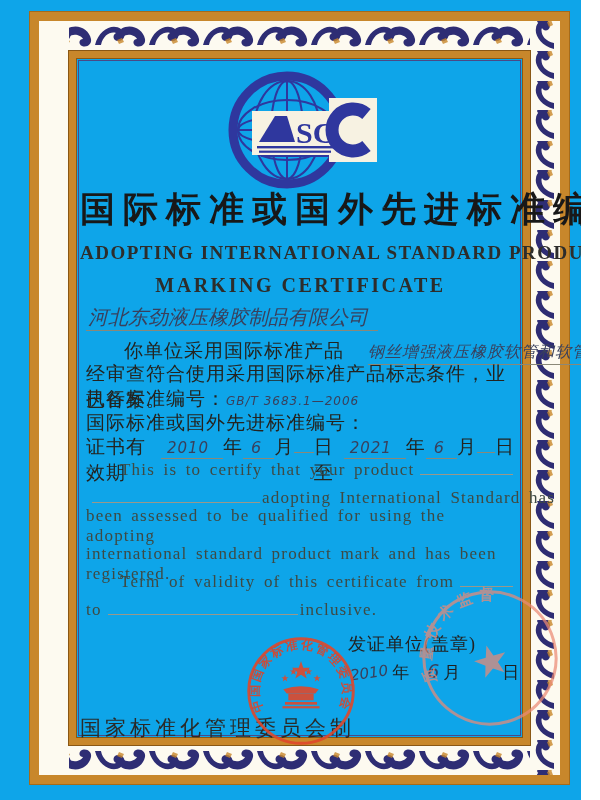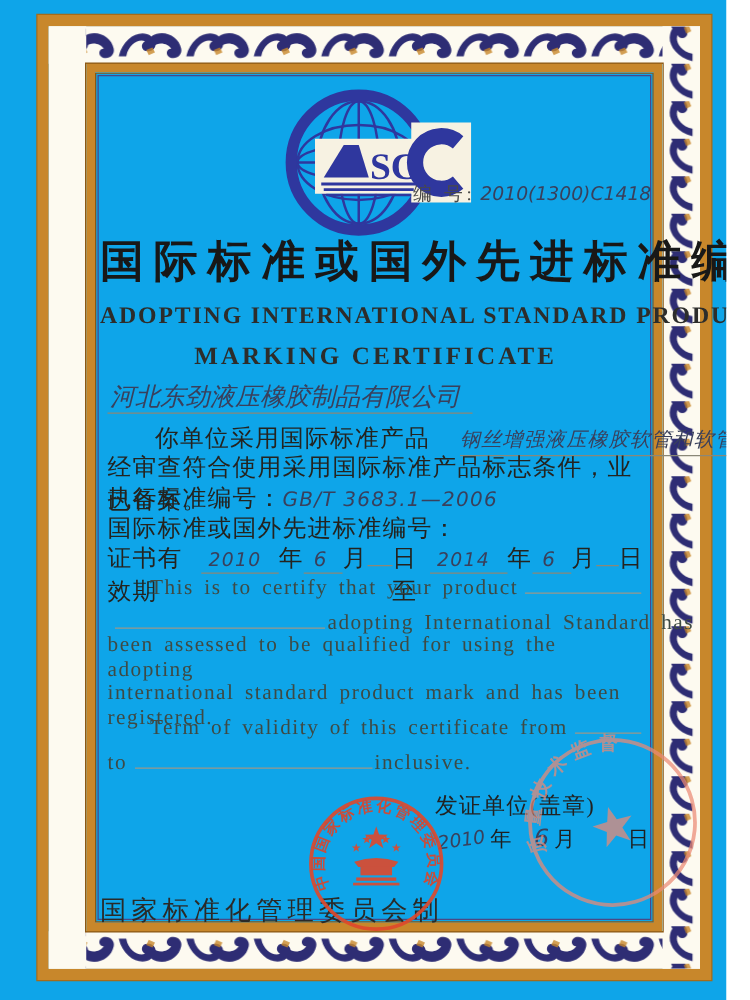--- a/index.html
+++ b/index.html
@@ -114,58 +114,54 @@
         <rect x="27" y="47" width="84" height="44" fill="#f7f2e2"></rect>
         <path d="M34 78 L50 52 L62 52 L70 78 Z" fill="#2f379e"></path>
         <text x="71" y="79" font-size="30" font-weight="bold" font-family="Liberation Serif, serif" fill="#2f379e">SC</text>
         <rect x="32" y="82" width="76" height="2.4" fill="#2f379e"></rect>
         <rect x="34" y="86.6" width="72" height="2.2" fill="#2f379e"></rect>
         <rect x="36" y="91" width="68" height="2" fill="#2f379e"></rect>
         <path d="M141.5 49.9 A21 21 0 1 0 141.5 82.1" stroke="#2f379e" stroke-width="13" fill="none"></path>
       </svg>
     </div>
 
-    <div class="num row">
-      <span class="lbl">编 号:</span>
-      <span class="hw" style="font-size:15px;margin-left:4px;">2010(1300)C1418</span>
-    </div>
 
     <div class="title-cn">国际标准或国外先进标准编号</div>
     <div class="title-en1">ADOPTING  INTERNATIONAL  STANDARD PRODUCT</div>
     <div class="title-en2">MARKING  CERTIFICATE</div>
 
     <div class="ln" style="top:246px;">
       <span class="hw uline" style="font-size:20px;padding:0 10px 1px 2px;">河北东劲液压橡胶制品有限公司</span>
     </div>
 
     <div class="ln cn row" style="top:280px;gap:24px;">
       <span style="padding-left:38px;white-space:nowrap;">你单位采用国际标准产品</span>
       <span class="hw uline" style="font-size:16px;flex:1;white-space:nowrap;padding-bottom:1px;">钢丝增强液压橡胶软管和软管组合件</span>
     </div>
 
     <div class="ln cn" style="top:303px;">经审查符合使用采用国际标准产品标志条件，业已备案。</div>
 
     <div class="ln cn row" style="top:328px;">
       <span>执行标准编号：</span>
-      <span class="hw" style="font-size:16px;">GB/T 3683.1—2006</span>
+      <span class="hw" style="font-size:12px;">GB/T 3683.1—2006</span>
     </div>
 
     <div class="ln cn row" style="top:352px;">
       <span>国际标准或国外先进标准编号：</span>
     </div>
 
     <div class="ln cn row" style="top:376px;">
       <span>证书有效期</span>
       <span class="hw uline" style="font-size:15px;padding:0 14px 1px 6px;">2010</span>
       <span>年</span>
       <span class="hw uline" style="font-size:16px;padding:0 12px 1px 8px;">6</span>
       <span>月</span>
       <span class="uline" style="width:26px;"></span>
       <span>日至</span>
-      <span class="hw uline" style="font-size:15px;padding:0 14px 1px 6px;">2014</span>
+      <span class="hw uline" style="font-size:15px;padding:0 14px 1px 6px;">2021</span>
       <span>年</span>
       <span class="hw uline" style="font-size:16px;padding:0 12px 1px 8px;">6</span>
       <span>月</span>
       <span class="uline" style="width:24px;"></span>
       <span>日</span>
     </div>
 
     <div class="ln en row" style="top:402px;">
       <span style="padding-left:34px;white-space:nowrap;">This is to certify that your product</span>
       <span class="fill"></span>

